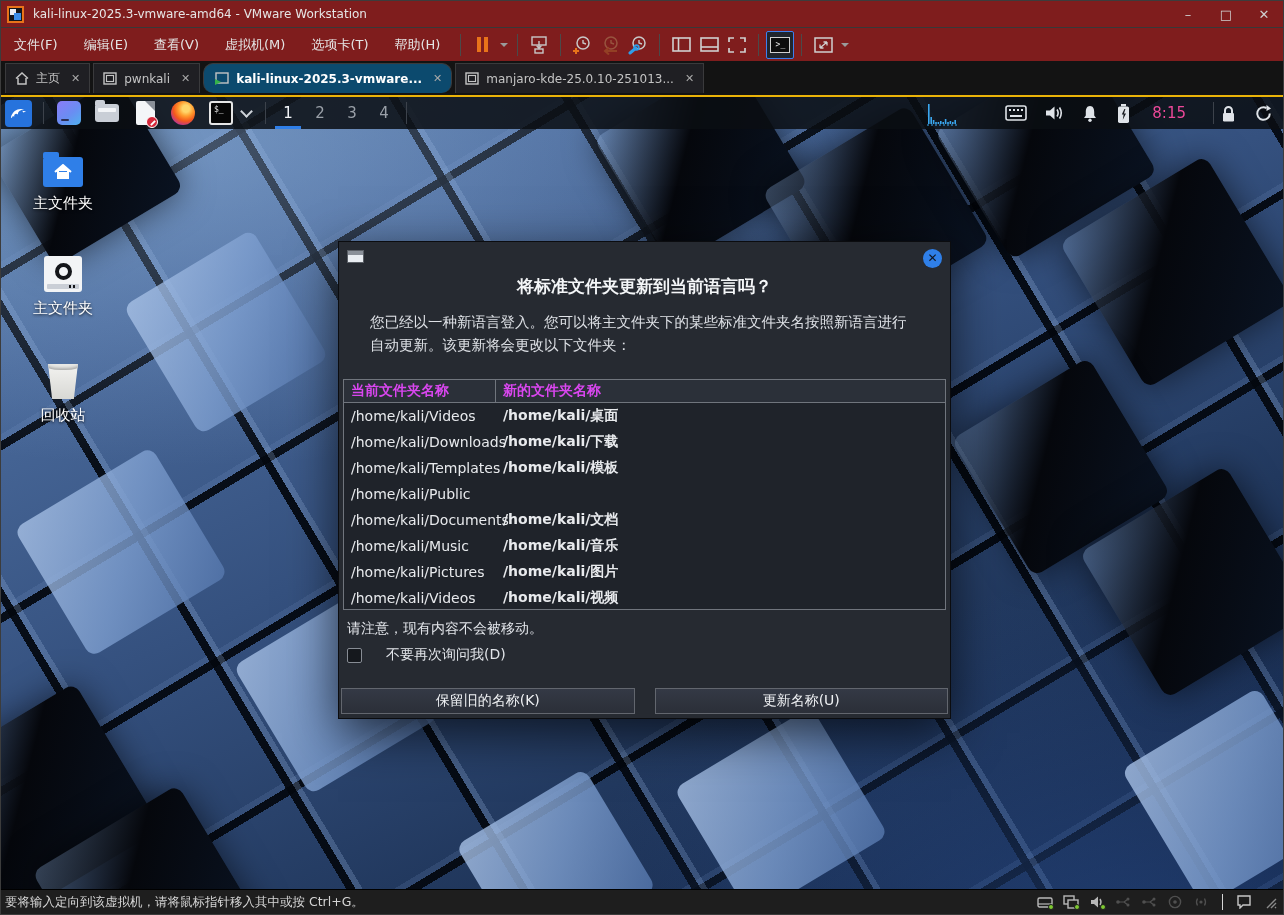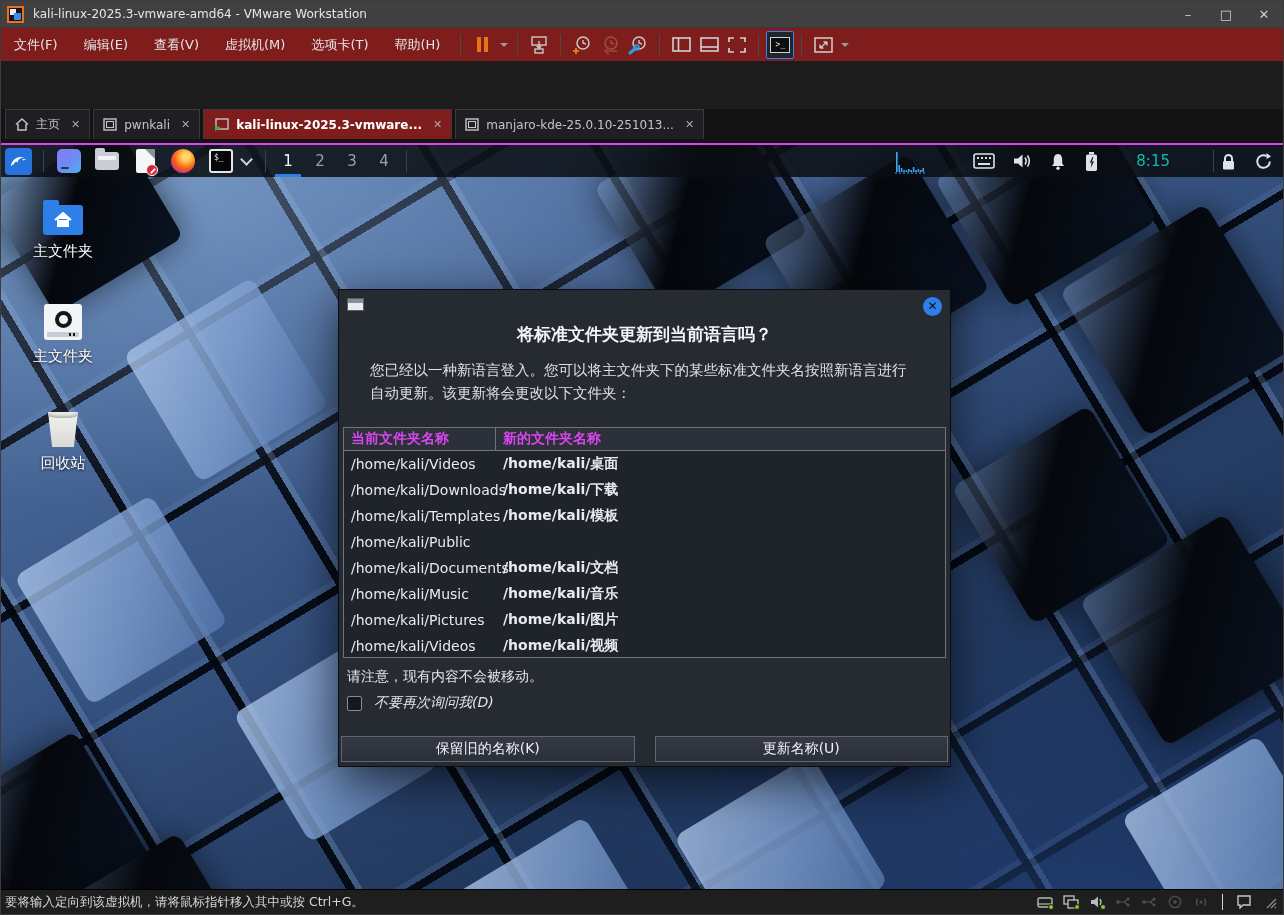--- a/index.html
+++ b/index.html
@@ -4,21 +4,21 @@
 <style>
   * { box-sizing: border-box; margin: 0; padding: 0; }
   html,body { width:1284px; height:915px; overflow:hidden; background:#000;
     font-family:"DejaVu Sans","Liberation Sans",sans-serif; }
 
   .vmware-window { position:relative; width:1284px; height:915px;
     display:flex; flex-direction:column; background:#1c1c1c;
     border:1px solid #3c3c3c; }
 
   
-  .titlebar { height:26px; background:#404040; display:flex; align-items:center;
+  .titlebar { height:26px; background:#7f1d1d; display:flex; align-items:center;
     color:#e6e6e6; font-size:12px; flex:0 0 auto; }
   .vm-logo { width:17px; height:17px; margin:0 9px 0 6px; position:relative;
     background:#14161a; border:2px solid #e8731a; }
   .vm-logo .lg-b { position:absolute; right:1px; bottom:1px; width:7px; height:7px; background:#3a8de8; }
   .vm-logo .lg-w { position:absolute; left:1px; top:1px; width:6px; height:6px; background:#e9edf2; }
   .win-controls { margin-left:auto; display:flex; height:100%; }
   .win-btn { width:38px; height:100%; display:flex; align-items:center; justify-content:center;
     color:#cfcfcf; font-size:13px; }
 
   
@@ -31,25 +31,25 @@
   .pause-bars i { display:block; width:4px; height:15px; background:#e8731a; }
   .caret { width:0; height:0; border-left:4px solid transparent; border-right:4px solid transparent;
     border-top:4px solid #9a9a9a; margin-left:2px; }
   .tbtn.dim { opacity:.5; }
   .console-btn { border:1px solid #3d7ff0; border-radius:2px; background:#20262e; }
   .console-glyph { width:20px; height:16px; background:#0d0d0d; border:1px solid #d0d0d0;
     color:#e8e8e8; font-size:8px; line-height:14px; text-align:center;
     font-family:"DejaVu Sans Mono","Liberation Mono",monospace; }
 
   
-  .tabbar { height:36px; background:#131313; display:flex; align-items:flex-start;
-    padding-left:4px; gap:3px; border-bottom:2px solid #d946ef; flex:0 0 auto;margin-top:48px; }
+  .tabbar { height:36px; background:#131313; display:flex; align-items:center;
+    padding-left:4px; gap:3px; border-bottom:2px solid #eab308; flex:0 0 auto; }
   .tab { height:30px; background:#1f1f23; border:1px solid #3a3a3c; border-bottom:none;
     display:flex; align-items:center; padding:0 9px; color:#c4c4c4; font-size:12px; gap:7px; }
-  .tab.active { background:#7f1d1d; color:#fff; font-weight:bold; }
+  .tab.active { background:#0c4a6e; color:#fff; font-weight:bold;border-radius:10px; }
   .tab .tclose { color:#a9a9a9; font-size:11px; margin-left:4px; font-weight:normal; }
   .tab svg { flex:0 0 auto; }
 
   
   .guest { position:relative; flex:1 1 auto; overflow:hidden; }
   .wallpaper { position:absolute; inset:0;
     background:
       radial-gradient(1100px 520px at 14% 6%, rgba(165,198,240,.38), transparent 62%),
       radial-gradient(900px 620px at 88% 112%, rgba(45,85,155,.55), transparent 65%),
       repeating-linear-gradient(59deg, rgba(3,7,14,.92) 0 8px, rgba(151,180,222,.26) 8px 14px, rgba(0,0,0,0) 14px 148px),
@@ -89,21 +89,21 @@
     font-family:"DejaVu Sans Mono","Liberation Mono",monospace; }
   .chev { width:9px; height:9px; border-right:2px solid #cfd4da; border-bottom:2px solid #cfd4da;
     transform:rotate(45deg); margin:-4px 8px 0 2px; }
   .ws { width:32px; height:32px; display:flex; align-items:center; justify-content:center;
     font-size:15px; color:#9aa0a8; position:relative; }
   .ws.active { color:#f2f4f7; }
   .ws.active::after { content:""; position:absolute; left:3px; right:3px; bottom:0; height:3px; background:#2f7fe8; }
   .panel-spacer { flex:1 1 auto; }
   .cpu-graph { width:32px; height:26px; margin-right:46px; }
   .tray { display:flex; align-items:center; gap:17px; }
-  .clock { font-size:15px; color:#14b8a6; margin:0 20px; }
+  .clock { font-size:15px; color:#ec4899; margin:0 4px; }
   .tray-end { margin-right:10px; display:flex; align-items:center; gap:17px; }
 
   
   .dicon { position:absolute; width:100px; text-align:center; z-index:3; }
   .dicon .dlabel { margin-top:7px; font-size:15px; color:#fff; text-shadow:0 1px 3px rgba(0,0,0,.9); }
   .dicon .img { height:40px; display:flex; align-items:flex-end; justify-content:center; }
   .home-ic { width:40px; height:30px; background:#2f7fe8; border-radius:3px; position:relative;
     display:flex; align-items:center; justify-content:center; }
   .home-ic::before { content:""; position:absolute; top:-5px; left:0; width:16px; height:6px;
     background:#2f7fe8; border-radius:2px 2px 0 0; }
@@ -133,22 +133,22 @@
     border:1px solid #70757d; background:#1f232a; font-size:14px; }
   .tbl-head { display:flex; height:23px; background:#2b3039; border-bottom:1px solid #70757d;
     font-weight:bold; color:#d946ef; align-items:center; }
   .tbl-head .c1 { width:152px; padding-left:7px; border-right:1px solid #70757d; height:100%;
     display:flex; align-items:center; }
   .tbl-head .c2 { flex:1; padding-left:7px; }
   .tbl-row { display:flex; height:26px; align-items:center; color:#e8eaed; }
   .tbl-row .c1 { width:152px; padding-left:7px; }
   .tbl-row .c2 { flex:1; padding-left:7px;font-weight:bold; }
   .dlg-note { position:absolute; left:8px; top:378px; font-size:14px; color:#e2e5ea; }
-  .dlg-checkrow { position:absolute; left:8px; top:404px; display:flex; align-items:center; gap:12px;
-    font-size:14px; color:#e2e5ea;font-style:italic; }
+  .dlg-checkrow { position:absolute; left:8px; top:404px; display:flex; align-items:center; gap:24px;
+    font-size:14px; color:#e2e5ea; }
   .checkbox { width:15px; height:15px; background:#15181d; border:1px solid #878c94; border-radius:2px; }
   .dlg-buttons { position:absolute; left:2px; right:2px; bottom:4px; display:flex; gap:20px; }
   .dlg-btn { flex:1; height:26px; background:linear-gradient(#343945,#2b2f38);
     border:1px solid #62666e; color:#eef0f3; font-size:14px;
     font-family:"DejaVu Sans","Liberation Sans",sans-serif; }
 
   
   .statusbar { height:25px; background:#1e1e1e; border-top:1px solid #000; flex:0 0 auto;
     display:flex; align-items:center; color:#d6d6d6; font-size:12.5px; padding:0 4px; }
   .sb-icons { margin-left:auto; display:flex; align-items:center; gap:8px; }

